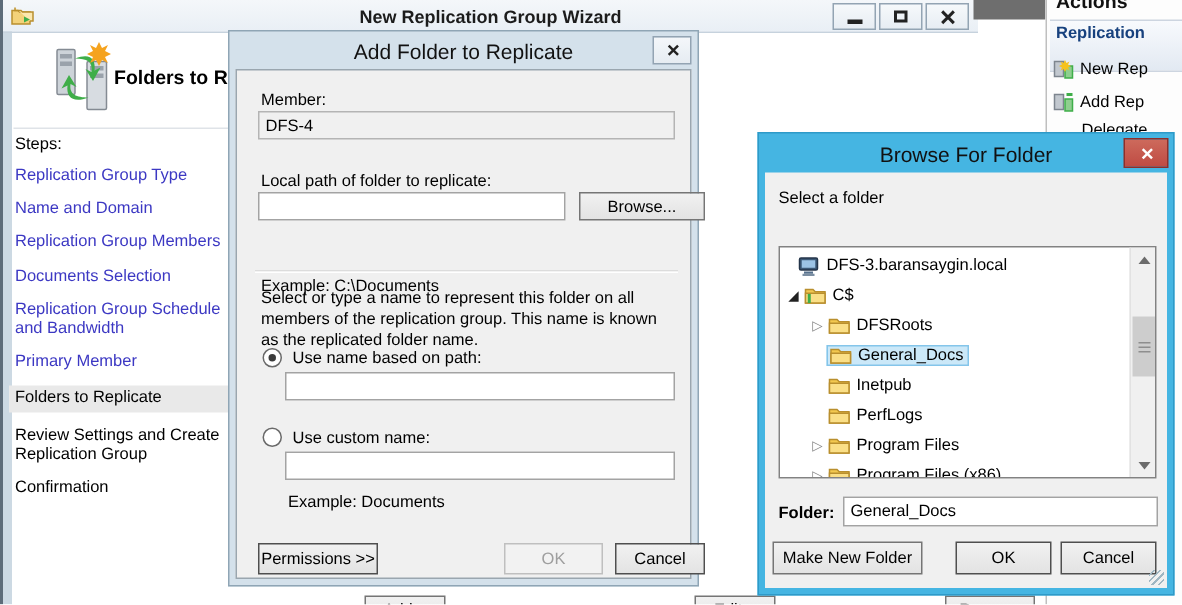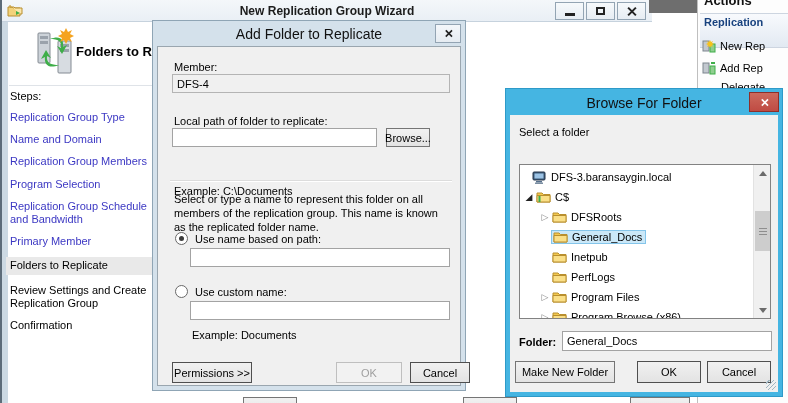--- a/index.html
+++ b/index.html
@@ -149,21 +149,21 @@
     </svg>
   </span>
   <div class="wiz-heading">Folders to Rep</div>
   <div class="steps-sep"></div>
 
   <div class="steps">
     <div class="steps-title">Steps:</div>
     <div class="step">Replication Group Type</div>
     <div class="step">Name and Domain</div>
     <div class="step">Replication Group Members</div>
-    <div class="step">Program Selection</div>
+    <div class="step">Documents Selection</div>
     <div class="step">Replication Group Schedule and Bandwidth</div>
     <div class="step">Primary Member</div>
     <div class="step current">Folders to Replicate</div>
     <div class="step upcoming">Review Settings and Create Replication Group</div>
     <div class="step upcoming">Confirmation</div>
   </div>
 
   <div class="btn cutbtn b1">Add...</div>
   <div class="btn cutbtn b2">Edit...</div>
   <div class="btn cutbtn b3">Remove</div>
@@ -201,21 +201,21 @@
     <div class="dlg-close addf-close">
         <span class="glyph-x"></span>
       </div>
     <div class="dlg-body addf-body">
 
       <span class="lbl" style="left:16px; top:14px;">Member:</span>
       <div class="tbox disabled" style="left:14px; top:27px; width:278px; height:19px;">DFS-4</div>
 
       <span class="lbl" style="left:16px; top:68px;">Local path of folder to replicate:</span>
       <div class="tbox" style="left:14px; top:81px; width:205px; height:19px;"></div>
-      <div class="btn" style="position:absolute; left:228px; top:81px; width:44px; height:19px;">Browse...</div>
+      <div class="btn" style="position:absolute; left:228px; top:81px; width:84px; height:19px;">Browse...</div>
       <span class="lbl" style="left:16px; top:108px;margin-top:30px;">Example: C:\Documents</span>
 
       <div class="hr-etched" style="left:12px; top:133px; width:282px;"></div>
 
       <div class="para" style="left:16px; top:146px; width:278px;">Select or type a name to represent this folder on all members of the replication group. This name is known as the replicated folder name.</div>
 
       <span class="radio checked" style="left:17px; top:185px;"></span>
       <span class="lbl" style="left:37px; top:186px;">Use name based on path:</span>
       <div class="tbox" style="left:32px; top:201px; width:260px; height:19px;"></div>
 
@@ -316,21 +316,21 @@
             <span>Program Files</span>
           </div>
           <div class="trow r2">
             <span class="exp closed">▷</span>
             <span class="ticon">
               <svg width="15" height="12" viewBox="0 0 15 12">
                 <path d="M1 2 L6 2 L7.5 3.5 L14 3.5 L14 11 L1 11 Z" fill="#f3c84f" stroke="#b98f2e"></path>
                 <path d="M1 4.5 L14 4.5 L14 11 L1 11 Z" fill="#fadf87" stroke="#b98f2e"></path>
               </svg>
             </span>
-            <span>Program Browse (x86)</span>
+            <span>Program Files (x86)</span>
           </div>
         </div>
         <div class="scroll">
           <div class="sbtn up">
               <span class="arrow-up"></span>
             </div>
           <div class="thumb">
               <i></i>
               <i></i>
               <i></i>

